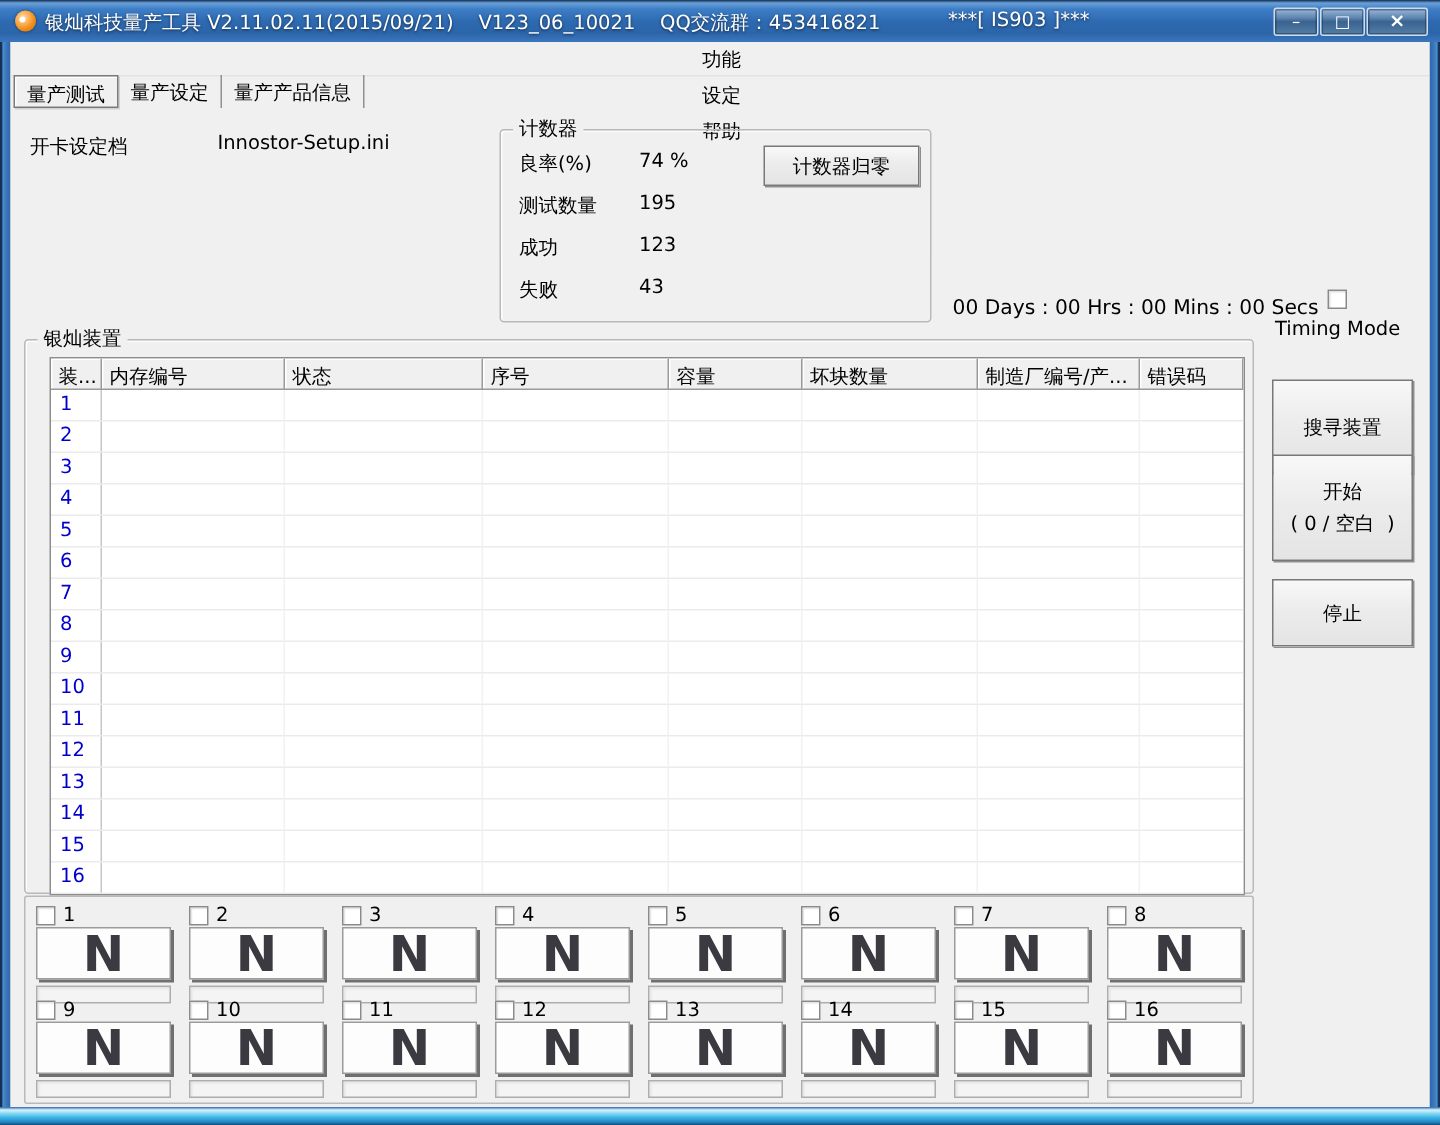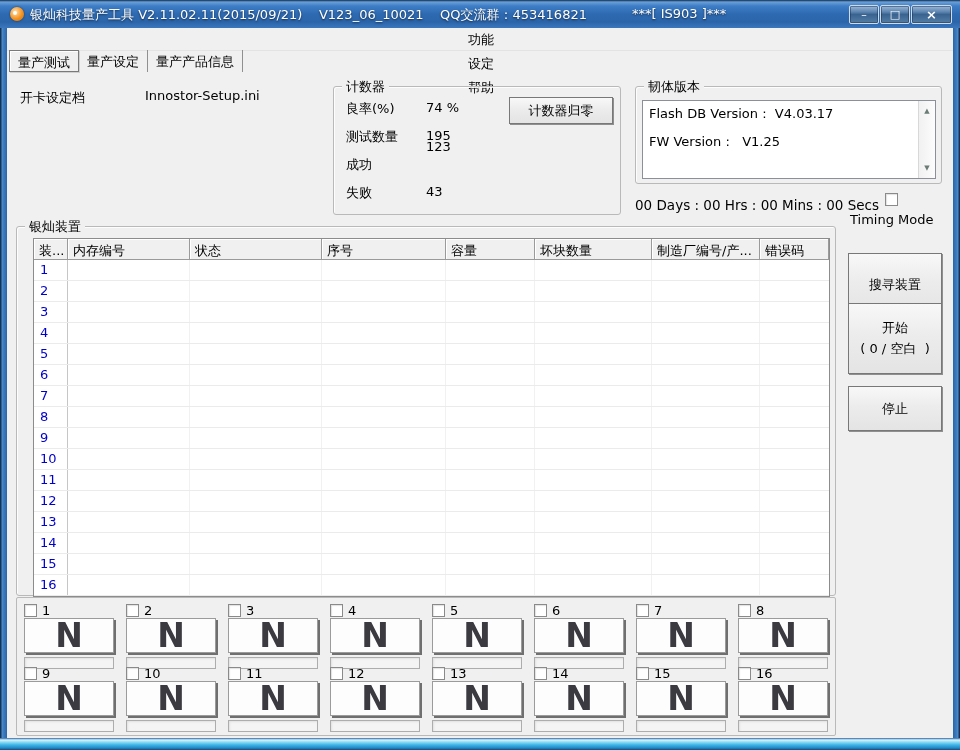--- a/index.html
+++ b/index.html
@@ -115,36 +115,25 @@
     <span class="static-label" style="left:138px;top:60px;">Innostor-Setup.ini</span>
 
     <div class="group" id="counter-group" style="left:326px;top:58px;width:286px;height:127px;">
       <span class="legend">计数器</span>
       <button class="btn" style="left:175px;top:10px;width:104px;height:27px;">计数器归零</button>
     <div class="glabel" style="left: 12px; top: 13px;">良率(%)</div>
         <div class="glabel" style="left: 92px; top: 13px;">74 %</div>
         <div class="glabel" style="left: 12px; top: 41px;">测试数量</div>
         <div class="glabel" style="left: 92px; top: 41px;">195</div>
         <div class="glabel" style="left: 12px; top: 69px;">成功</div>
-        <div class="glabel" style="left: 92px; top: 52px;">123</div>
+        <div class="glabel" style="left: 92px; top: 69px;">123</div>
         <div class="glabel" style="left: 12px; top: 97px;">失败</div>
         <div class="glabel" style="left: 92px; top: 97px;">43</div>
       </div>
 
-    <div class="group" style="left:628px;top:58px;width:305px;height:96px;">
-      <span class="legend">韧体版本</span>
-      <div class="listbox" id="fw-listbox" style="left:6px;top:13px;width:292px;height:77px;">
-        <div class="vscroll">
-          <div class="sarrow up">▲</div>
-          <div class="sarrow down">▼</div>
-        </div>
-      <div class="fw-line">Flash DB Version :  V4.03.17</div>
-          <div class="fw-line">FW Version :   V1.25</div>
-        </div>
-    </div>
 
     <span class="static-label" style="left:628px;top:169px;font-size:13.5px;">00 Days : 00 Hrs : 00 Mins : 00 Secs</span>
     <label class="check-row" style="left:843px;top:165px;flex-direction:column;">
       <span class="cb"></span>
       <span>Timing Mode</span>
     </label>
 
     <div class="group" style="left:9px;top:198px;width:818px;height:368px;">
       <span class="legend">银灿装置</span>
       <div class="dtable" style="left:16px;top:11px;width:795px;height:357px;">

